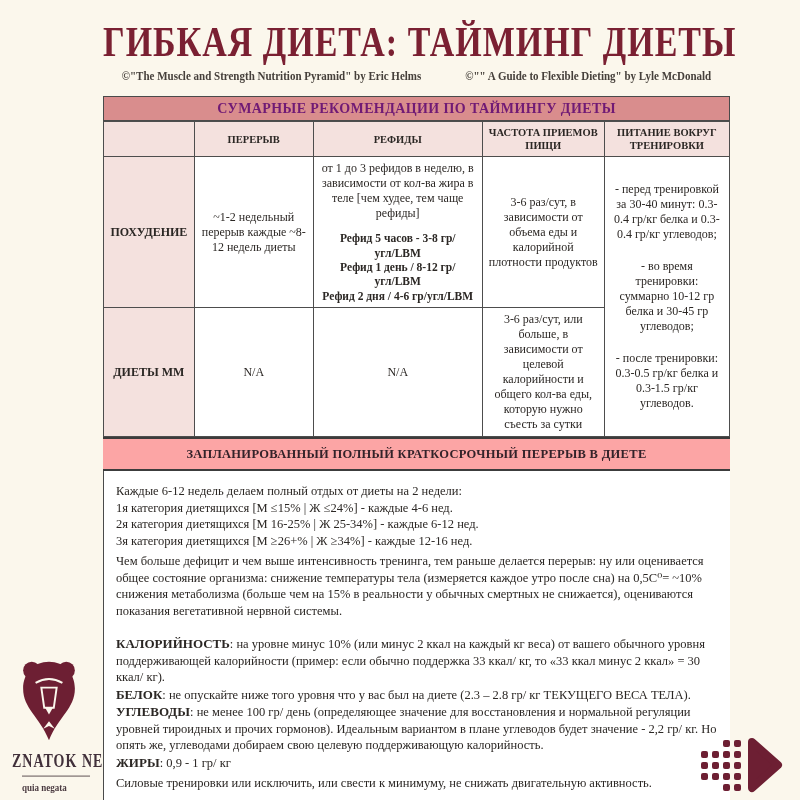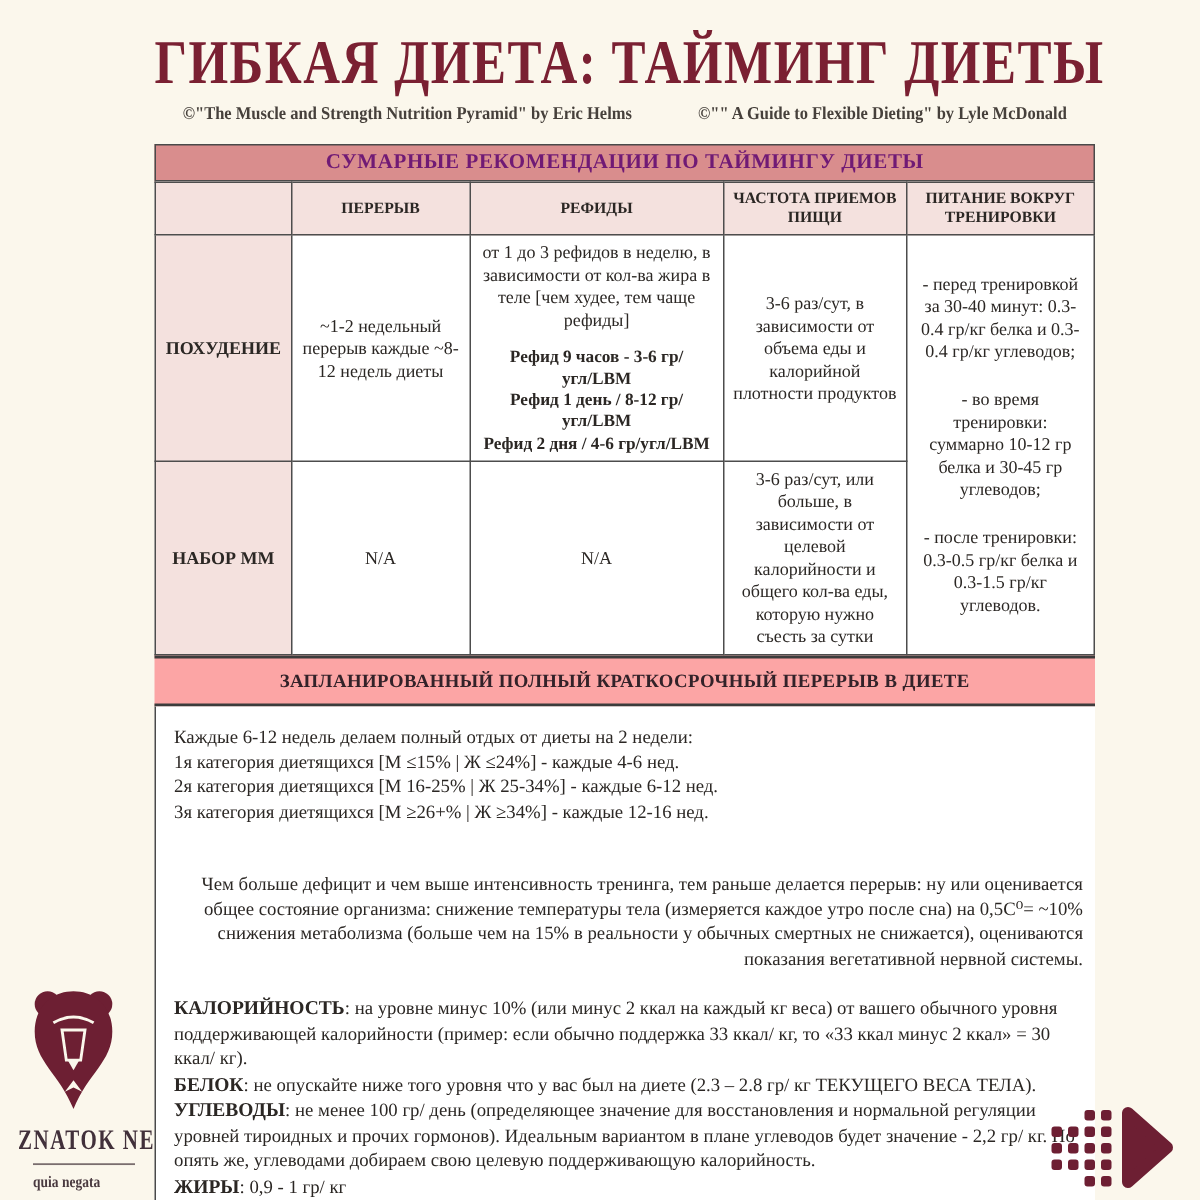--- a/index.html
+++ b/index.html
@@ -59,21 +59,21 @@
   td.workout { text-align:left; font-size:12px; padding:6px 6px; }
   td.workout p + p { margin-top:17px; }
   td.freq-gain { text-align:left; font-size:11.5px; vertical-align:middle; }
 
   
   .body-text {
     background:#ffffff; border-left:1px solid #4a4a4a;
     padding:12px 8px 14px 12px;
     font-size:12.5px; line-height:1.32;
   }
-  .body-text p.gap { margin-top:32px;text-align:right; }
+  .body-text p.gap { margin-top:4px; }
   .macros { margin-top:16px; }
   .macros b { font-size:13px; }
 
   
   .brand { position:absolute; left:12px; bottom:8px; width:88px; }
   .brand-name {
     margin-top:2px; font-size:14px; font-weight:bold; letter-spacing:1px;
     color:#41303a; transform:scaleY(1.35); white-space:nowrap;
   }
   .brand-motto {
@@ -118,34 +118,34 @@
           <th>РЕФИДЫ</th>
           <th>ЧАСТОТА ПРИЕМОВ ПИЩИ</th>
           <th>ПИТАНИЕ ВОКРУГ ТРЕНИРОВКИ</th>
         </tr>
         <tr>
           <th class="rowlabel">ПОХУДЕНИЕ</th>
           <td class="break-cell">~1-2 недельный перерыв каждые ~8-12 недель диеты</td>
           <td>
             <div>от 1 до 3 рефидов в неделю, в зависимости от кол-ва жира в теле [чем худее, тем чаще рефиды]</div>
             <div class="refeed-lines">
-              <div>Рефид 9 часов - 3-6 гр/угл/LBM</div>
+              <div>Рефид 5 часов - 3-8 гр/угл/LBM</div>
               <div>Рефид 1 день / 8-12 гр/угл/LBM</div>
               <div>Рефид 2 дня / 4-6  гр/угл/LBM</div>
             </div>
           </td>
           <td>3-6 раз/сут, в зависимости от объема еды и калорийной плотности продуктов</td>
           <td class="workout" rowspan="2">
             <p>- перед тренировкой за 30-40 минут: 0.3-0.4 гр/кг белка и 0.3-0.4 гр/кг углеводов;</p>
             <p>- во время тренировки: суммарно 10-12 гр белка и 30-45 гр углеводов;</p>
             <p>- после тренировки: 0.3-0.5 гр/кг белка и 0.3-1.5 гр/кг углеводов.</p>
           </td>
         </tr>
         <tr class="row-gain">
-          <th class="rowlabel">НАБОР ММ</th>
+          <th class="rowlabel">ДИЕТЫ ММ</th>
           <td>N/A</td>
           <td>N/A</td>
           <td class="freq-gain">3-6 раз/сут, или больше, в зависимости от целевой калорийности и общего кол-ва еды, которую нужно съесть за сутки</td>
         </tr>
       </tbody>
     </table>
 
     <div class="band purple">
       <span>ЗАПЛАНИРОВАННЫЙ ПОЛНЫЙ КРАТКОСРОЧНЫЙ ПЕРЕРЫВ В ДИЕТЕ</span>
     </div>

